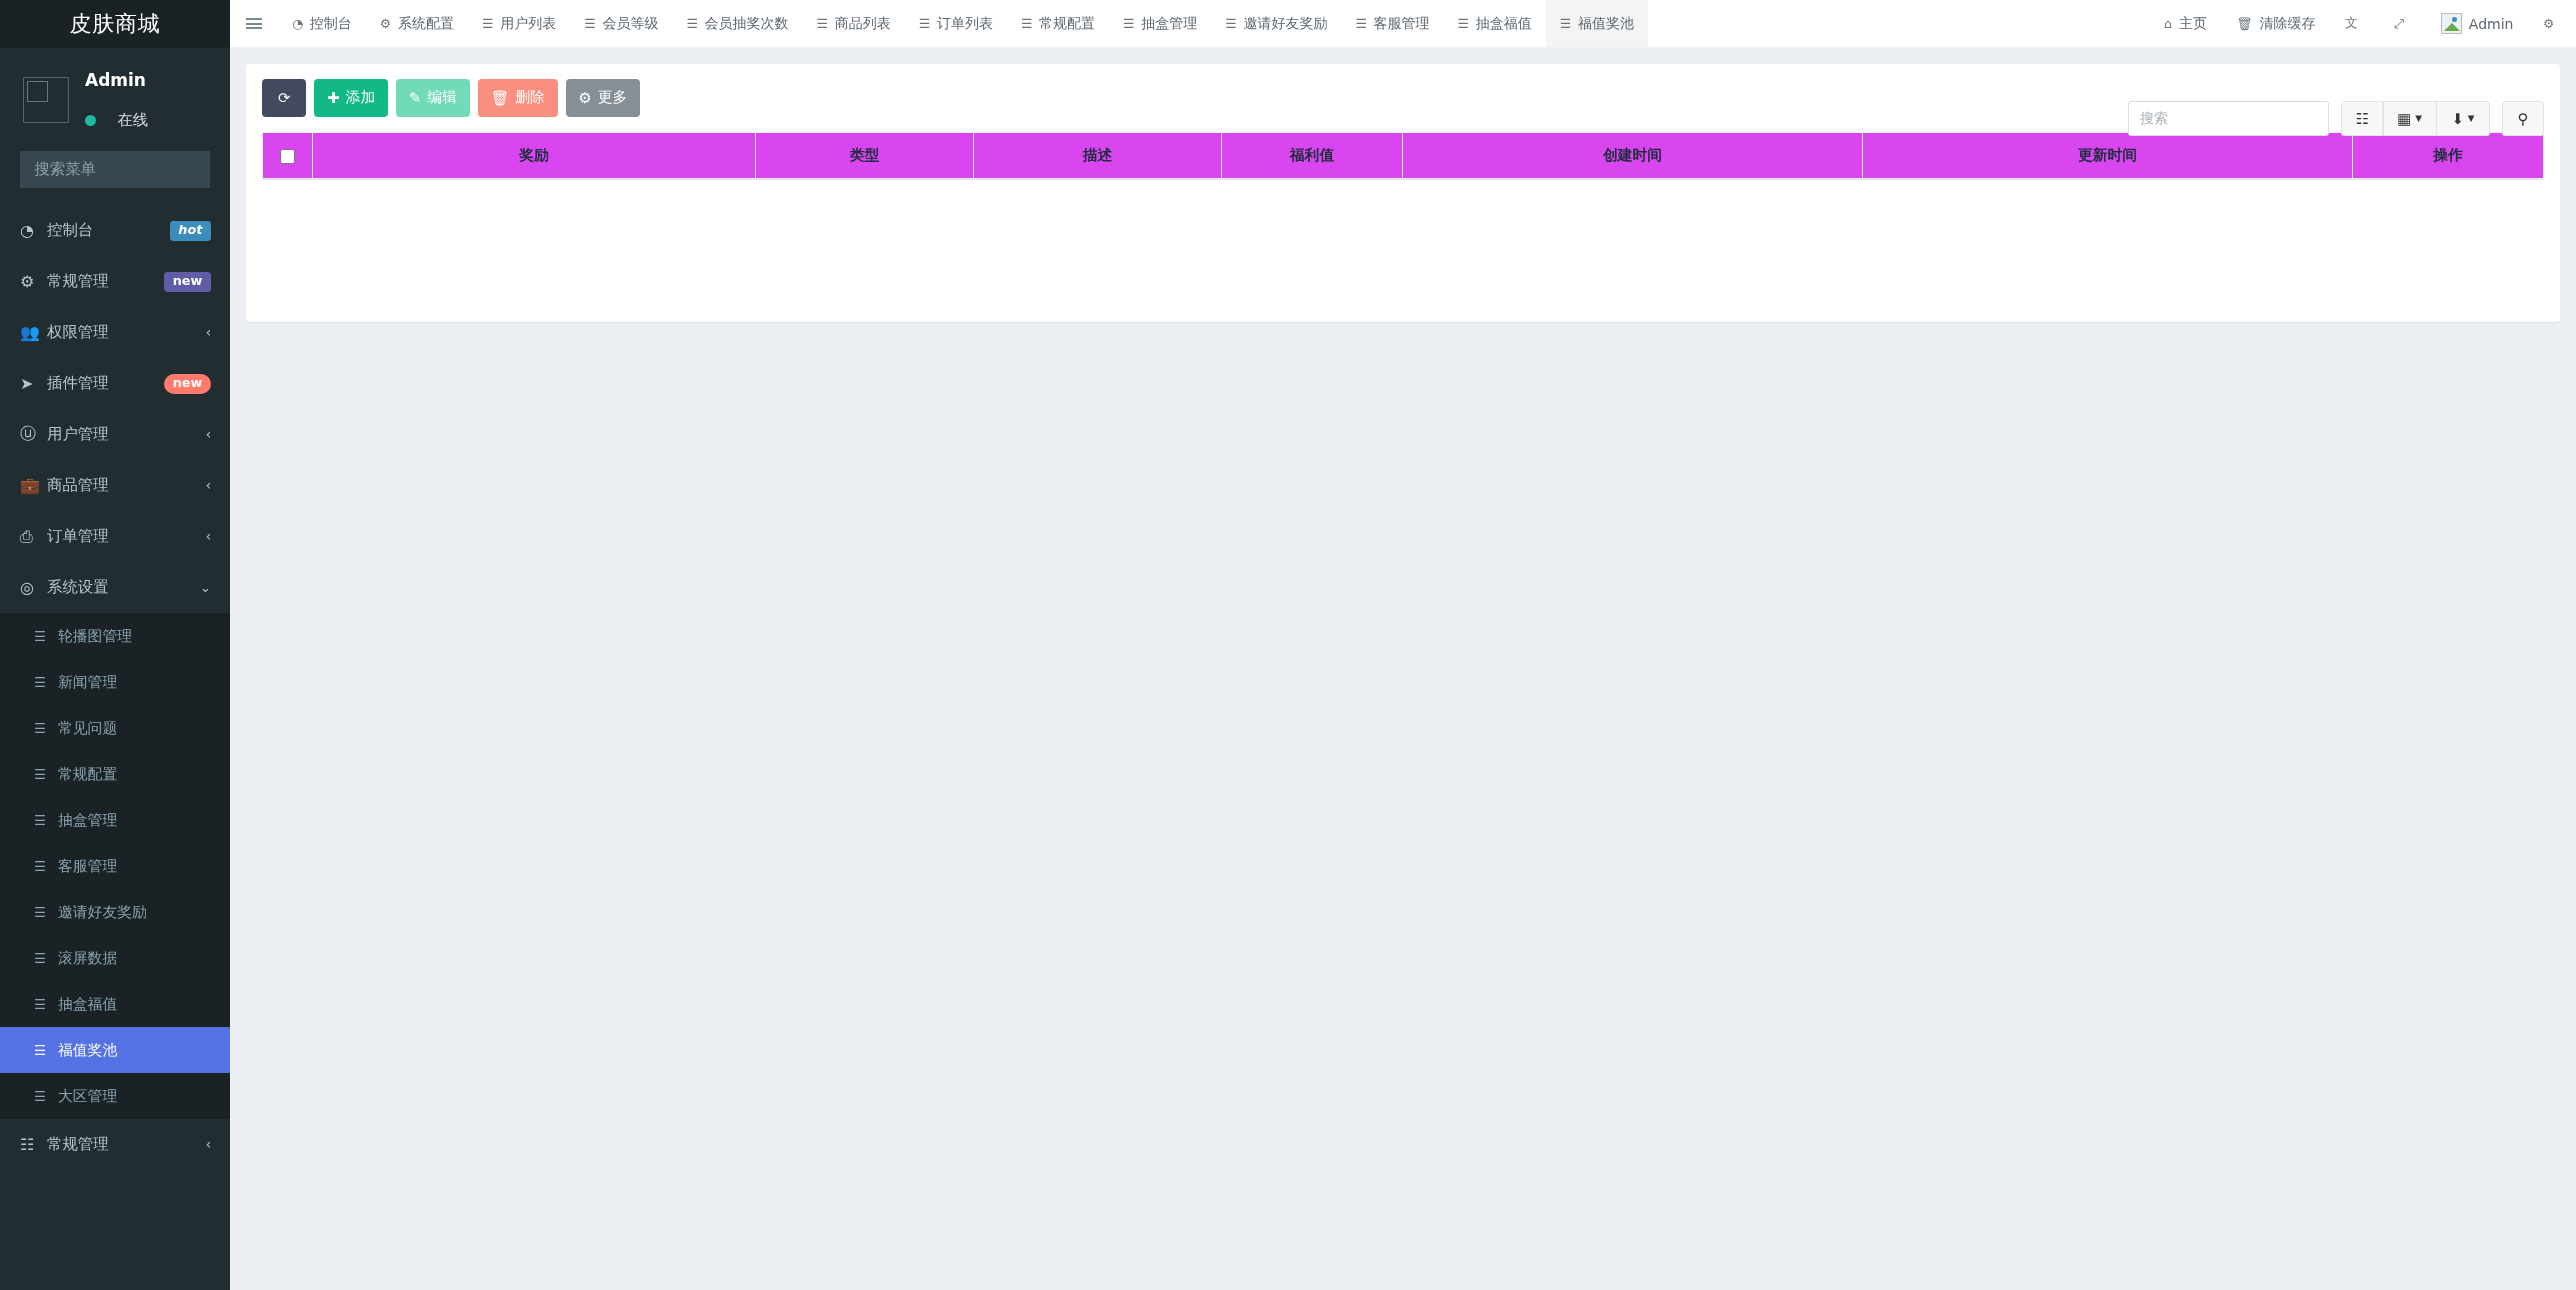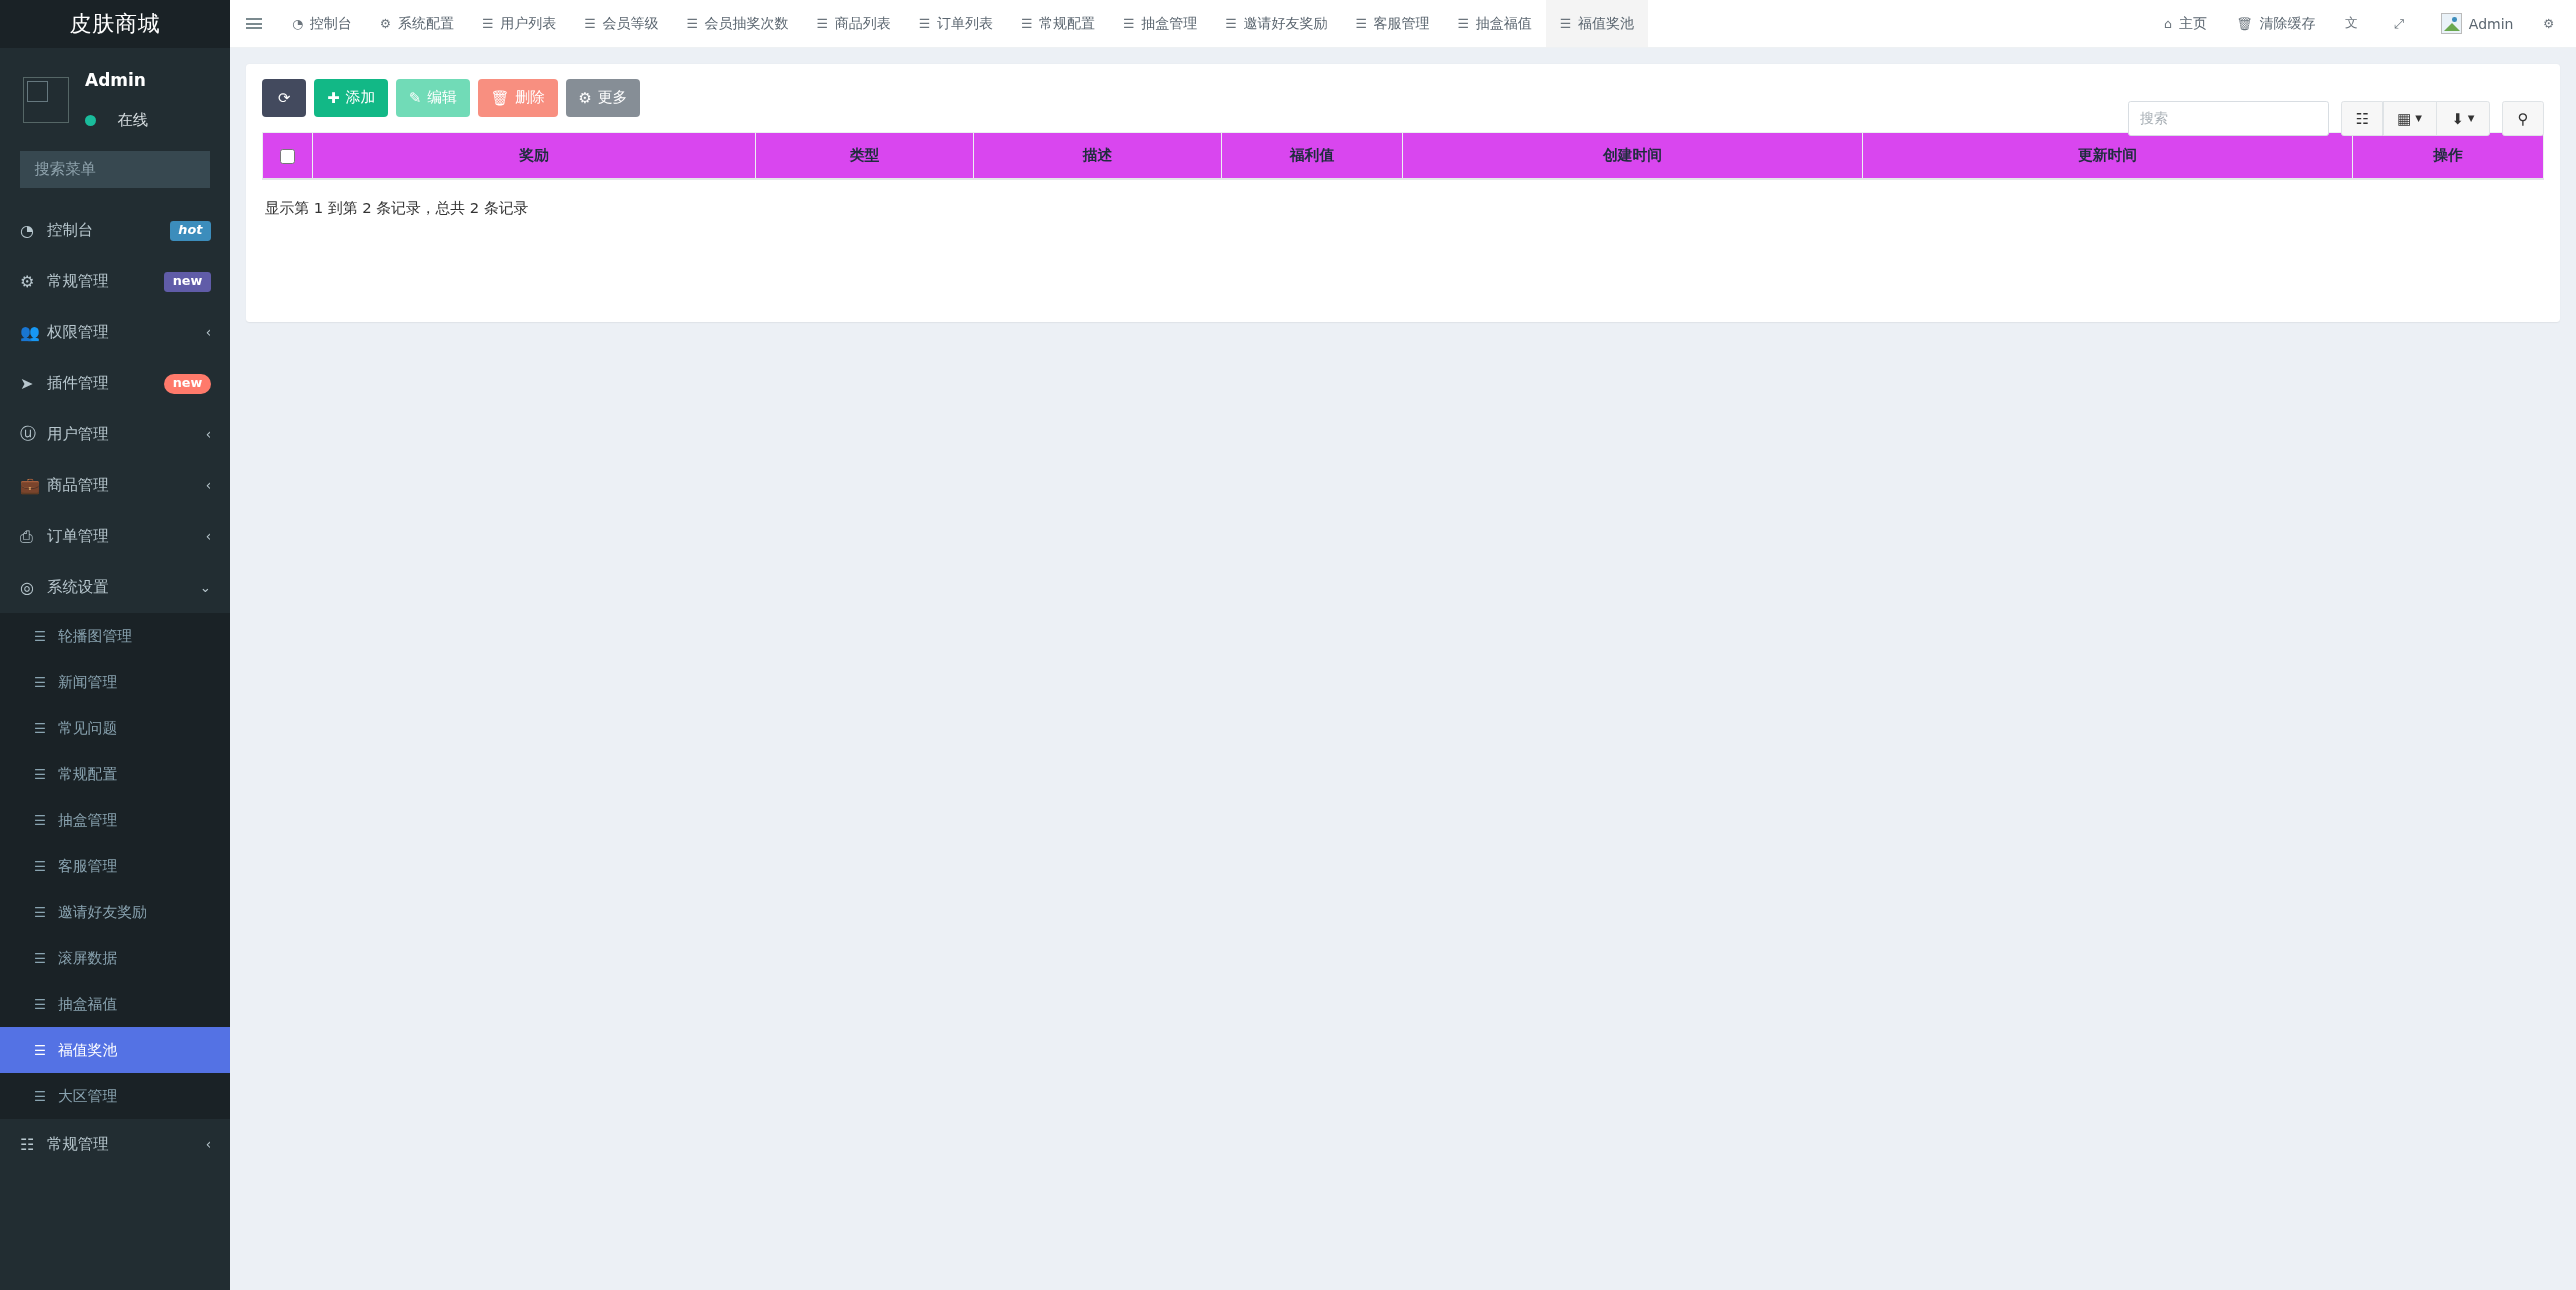--- a/index.html
+++ b/index.html
@@ -464,16 +464,15 @@
           <th class="col-value">福利值</th>
           <th class="col-ctime">创建时间</th>
           <th class="col-utime">更新时间</th>
           <th>操作</th>
         </tr>
       </thead>
       <tbody id="table-body">
         </tbody>
     </table>
 
-    <div id="tablefoot">显示第 1 到第 2 条记录，总共 2 条记录</div>
   </div>
 </div>
 
 
 </body></html>

